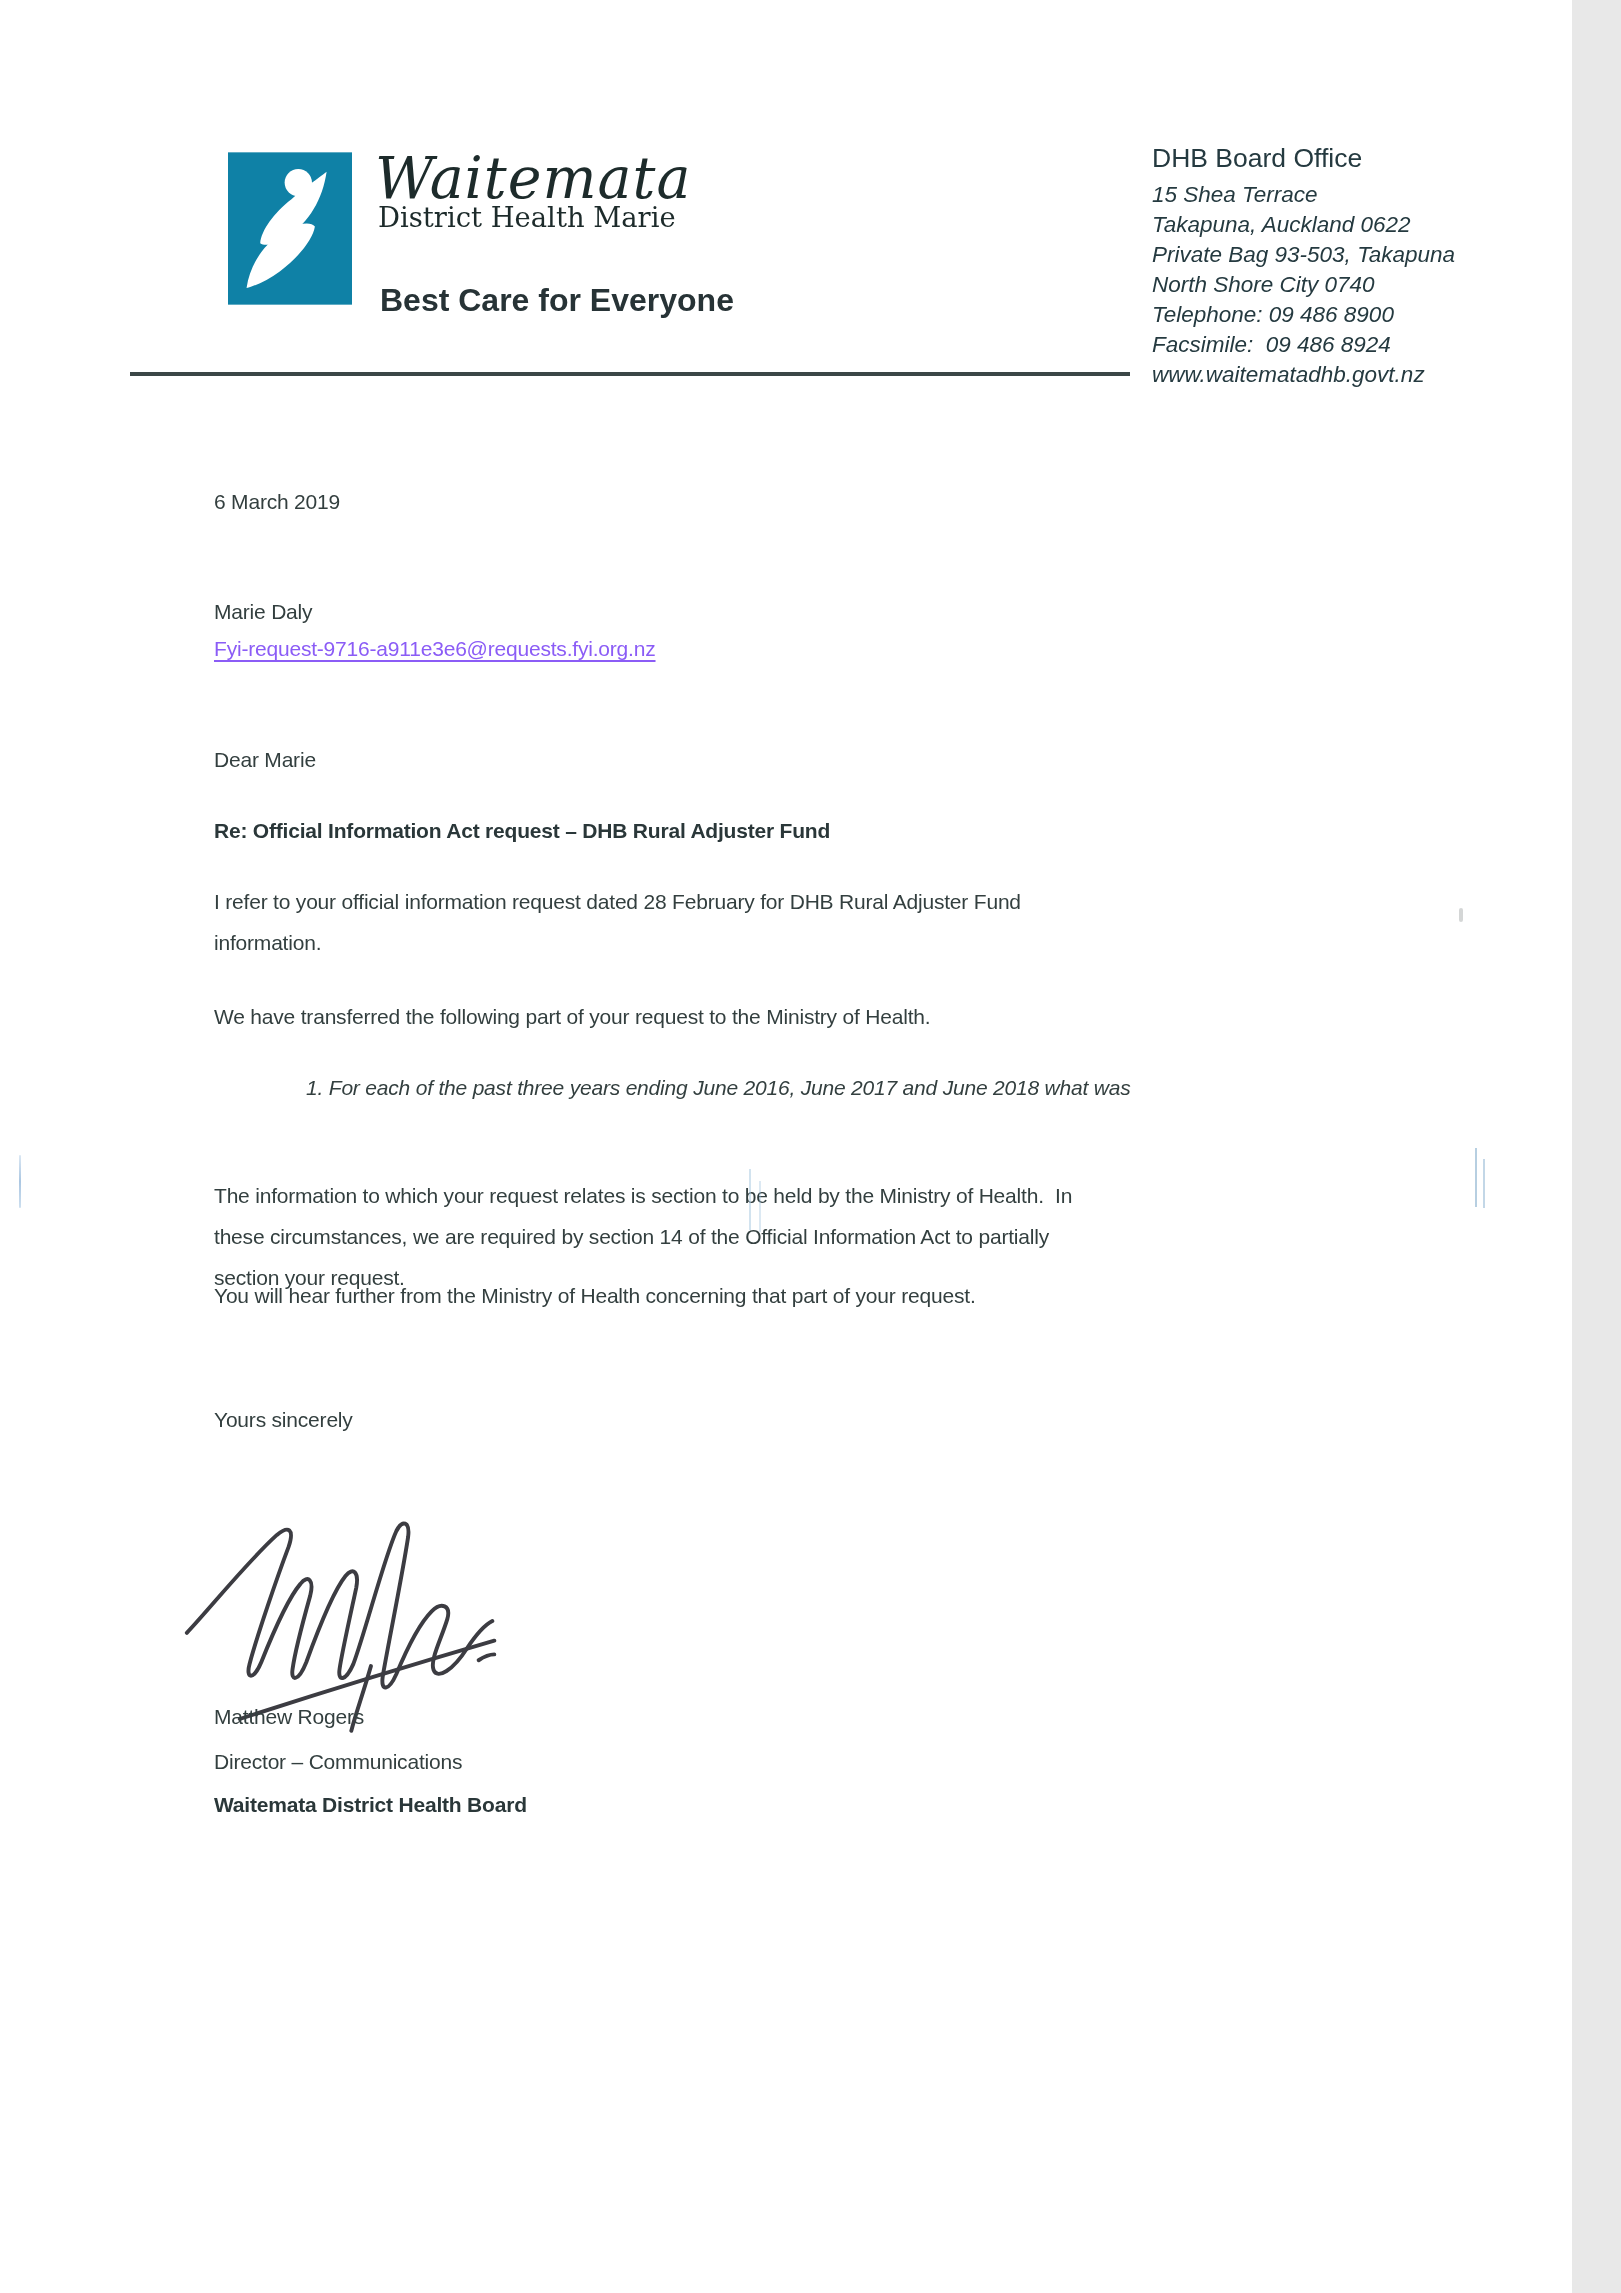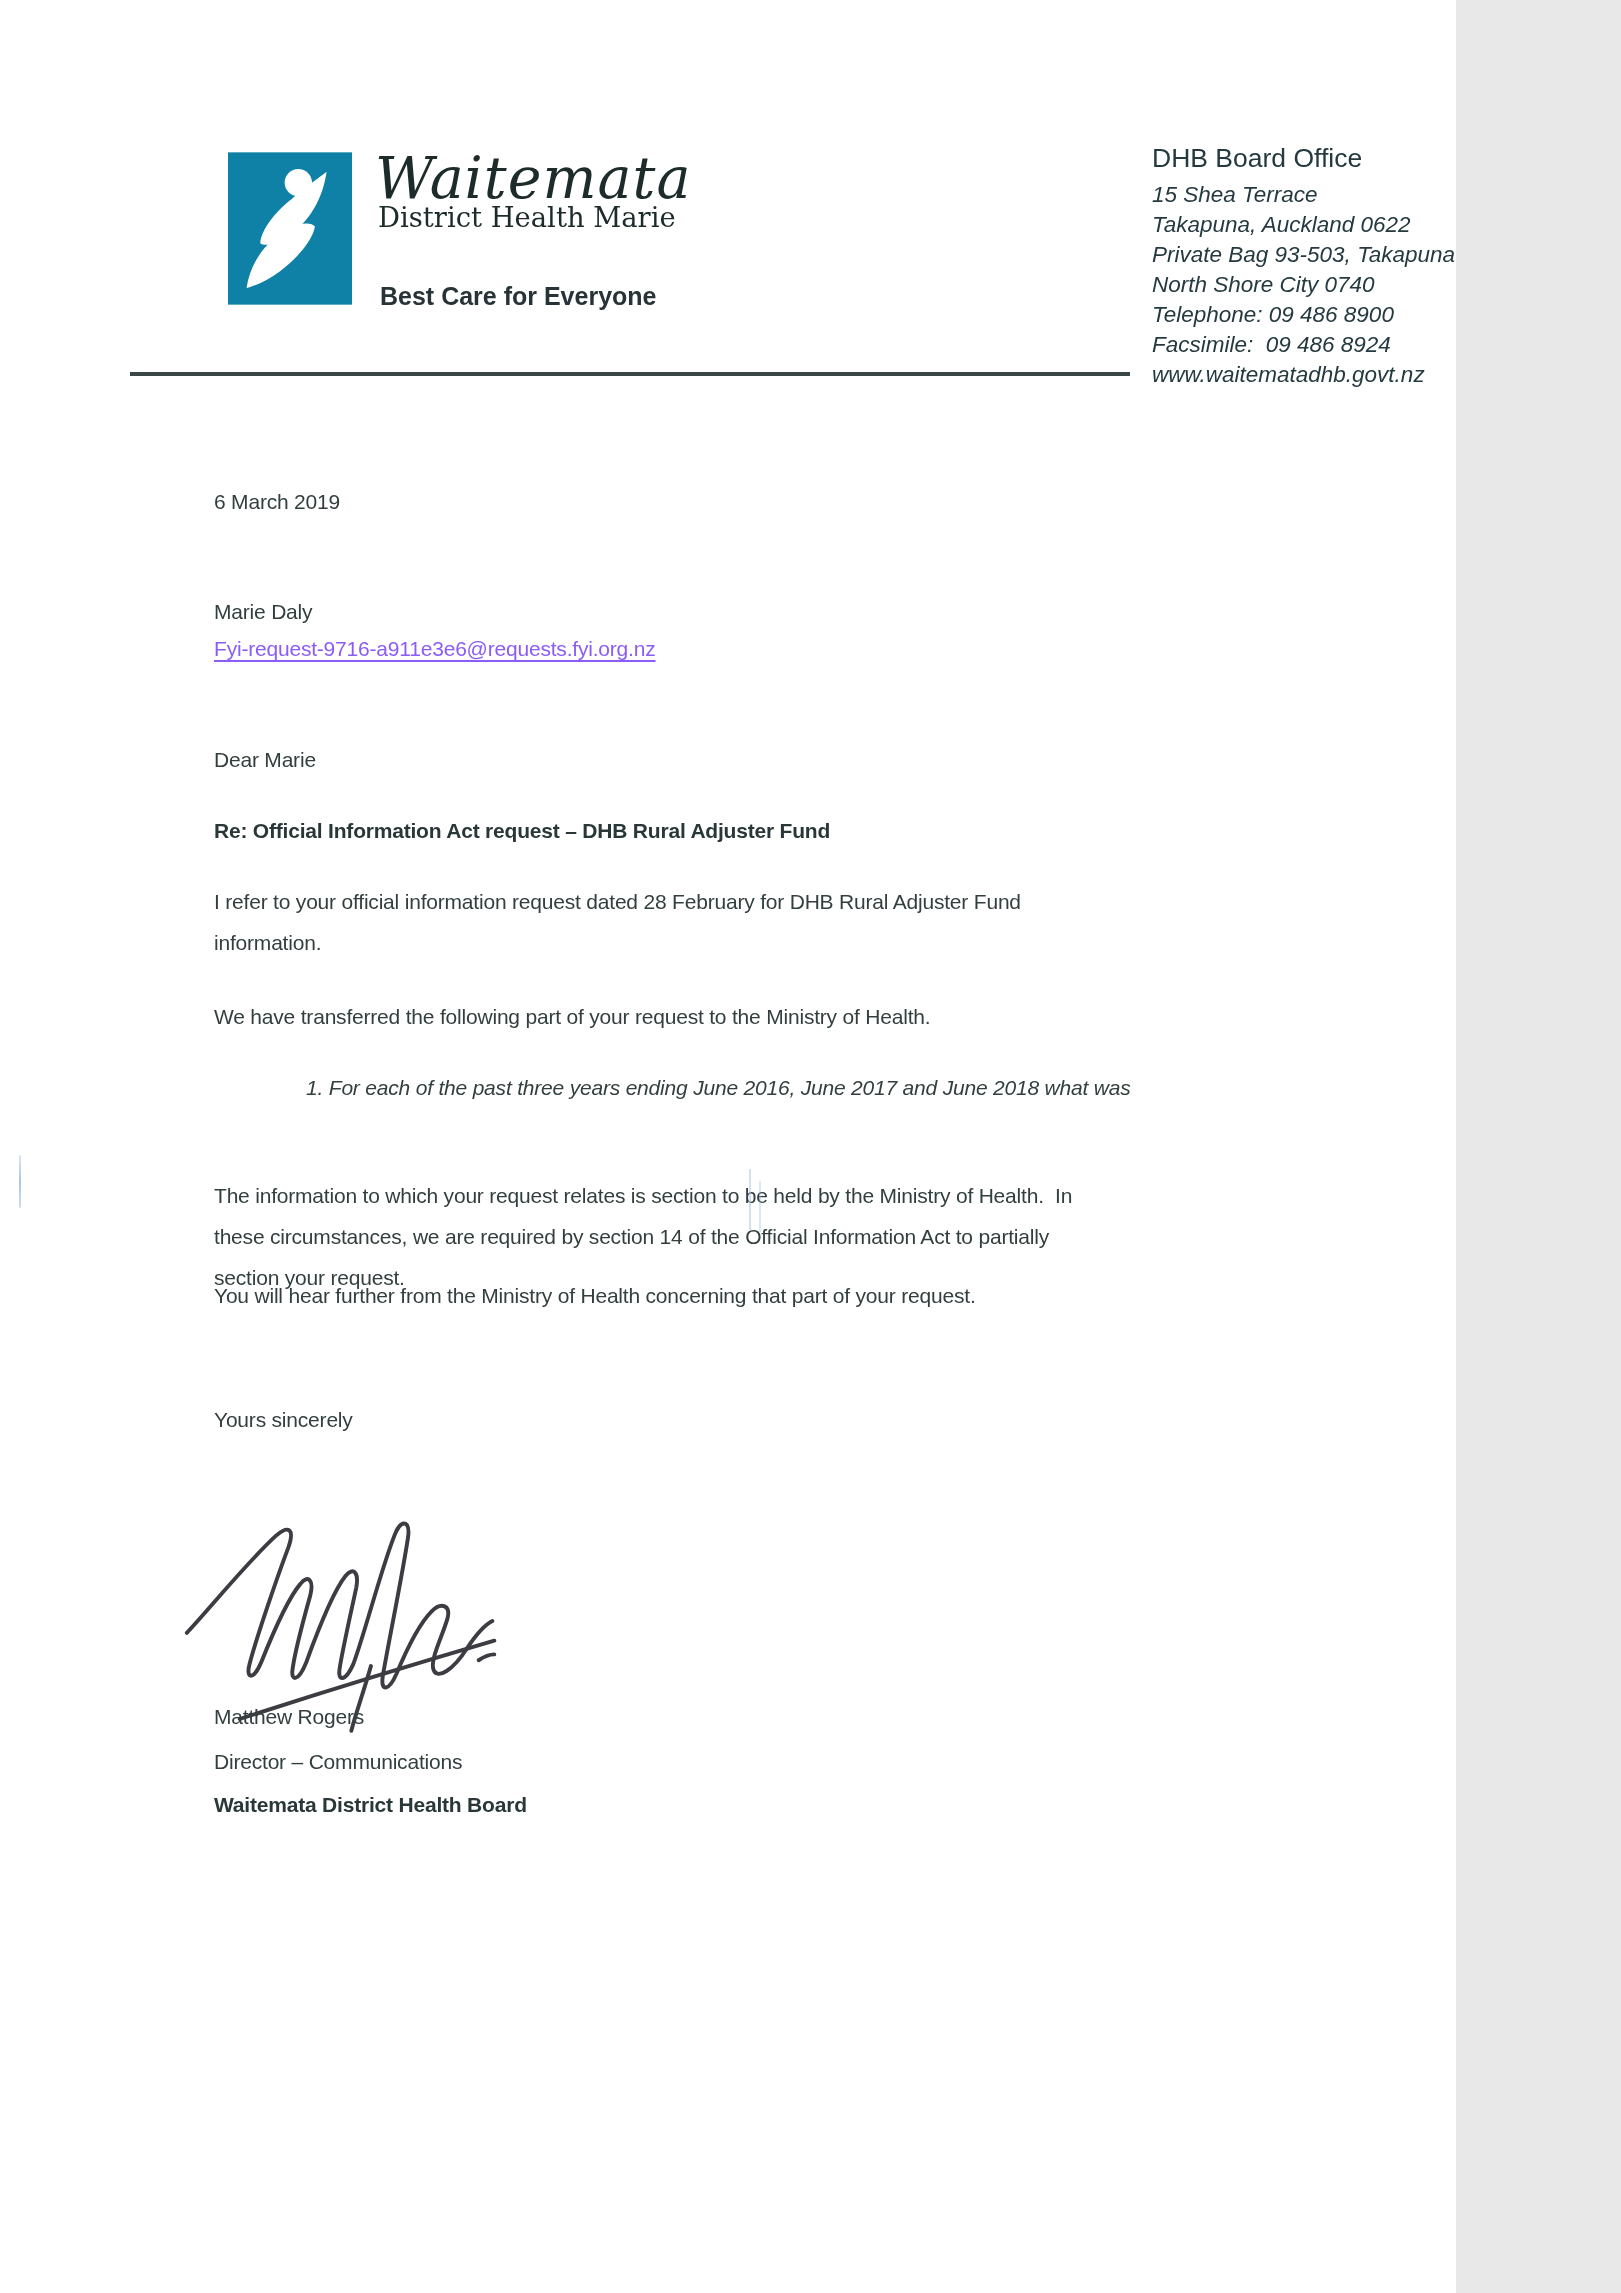--- a/index.html
+++ b/index.html
@@ -1,39 +1,39 @@
 <!DOCTYPE html>
 <html><head>
 <meta charset="utf-8">
 <style>
   html,body{margin:0;padding:0;background:#e8e8e8;}
   .page{
     position:relative;
-    width:1456px;height:2294px;
+    width:1572px;height:2294px;
     background:#ffffff;
     overflow:hidden;
     font-family:"Liberation Sans",sans-serif;
     color:#333f3f;
   }
   
   .logo-mark{position:absolute;left:228px;top:152px;width:124px;height:153px;}
   .brand-name{
     position:absolute;left:375px;top:145px;
     font-family:"DejaVu Serif","Liberation Serif",serif;
     font-style:italic;font-size:57px;color:#1d2b2b;letter-spacing:1px;
     white-space:pre;
   }
   .brand-sub{
     position:absolute;left:378px;top:202px;
     font-family:"DejaVu Serif","Liberation Serif",serif;
     font-size:27.4px;color:#1d2b2b;white-space:pre;
   }
   .tagline{
     position:absolute;left:380px;top:282px;
-    font-size:25px;font-weight:700;color:#273336;white-space:pre;
+    font-size:32px;font-weight:700;color:#273336;white-space:pre;
   }
   .office{position:absolute;left:1152px;top:143px;width:323px;color:#253a40;}
   .office-title{font-size:26.5px;font-weight:400;white-space:pre;margin-bottom:5.9px;}
   .office-line{font-size:22.5px;font-style:italic;line-height:30px;white-space:pre;}
   .rule{position:absolute;left:130px;top:372px;width:1000px;height:3.9px;background:#3b4747;}
   
   .bline{position:absolute;font-size:21px;white-space:pre;color:#333f3f;letter-spacing:-0.2px;}
   .bold{font-weight:700;color:#2a3739;}
   .italic{font-style:italic;}
   .email-link{color:#8b5cf6;text-decoration:underline;text-underline-offset:3.9px;}

